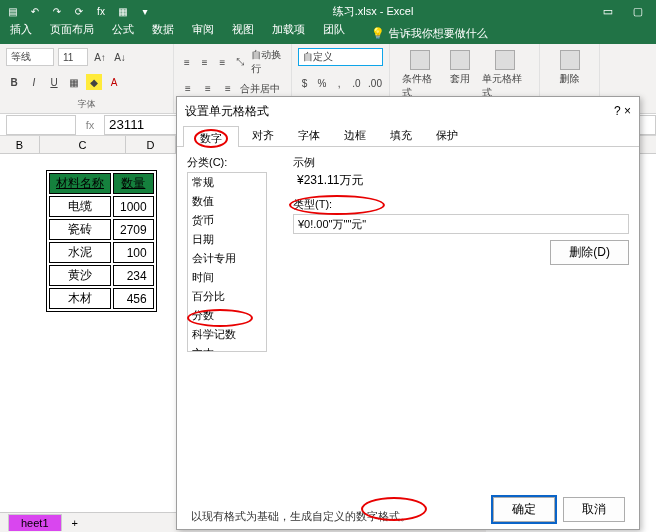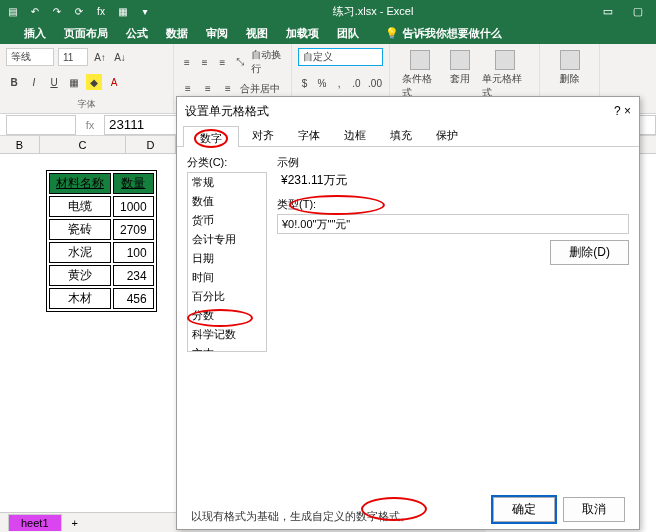--- a/index.html
+++ b/index.html
@@ -5,21 +5,21 @@
 * { box-sizing: border-box; margin: 0; padding: 0; font-family: "Microsoft YaHei", sans-serif; }
 body { width: 656px; height: 532px; background: #fff; font-size: 11px; overflow: hidden; position: relative; }
 
 .titlebar { height: 22px; background: #217346; color: #fff; display: flex; align-items: center; }
 .titlebar .qat { display: flex; gap: 8px; padding-left: 6px; }
 .titlebar .qat span { width: 14px; height: 14px; display: inline-flex; align-items: center; justify-content: center; font-size: 10px; }
 .titlebar .title { flex: 1; text-align: center; font-size: 11px; }
 .titlebar .wincontrols { display: flex; gap: 2px; padding-right: 4px; }
 .titlebar .wincontrols span { width: 28px; text-align: center; }
 
-.ribbon-tabs { height: 22px; background: #217346; color: #fff; display: flex; align-items: center; gap: 18px; padding-left: 24px; font-size: 11px; font-weight: bold; }
+.ribbon-tabs { height: 22px; background: #217346; color: #fff; display: flex; gap: 18px; padding-left: 10px; font-size: 11px; }
 .ribbon-tabs .tell { display: flex; align-items: center; gap: 4px; margin-left: 8px; }
 .ribbon-tabs .tell .bulb { font-size: 11px; }
 
 .ribbon-body { height: 70px; background: #f3f2f1; border-bottom: 1px solid #d4d4d4; display: flex; font-size: 10px; color: #444; }
 .rgrp { border-right: 1px solid #e1e1e1; padding: 4px 6px 0 6px; display: flex; flex-direction: column; justify-content: space-between; }
 .rgrp .label { text-align: center; font-size: 9px; color: #666; padding-bottom: 2px; }
 .rgrp .row { display: flex; gap: 4px; align-items: center; }
 .font-box { border: 1px solid #ccc; background: #fff; padding: 1px 4px; height: 18px; display: inline-flex; align-items: center; width: 48px; }
 .size-box { border: 1px solid #ccc; background: #fff; padding: 1px 4px; height: 18px; width: 30px; display: inline-flex; align-items: center; }
 .btn-small { width: 16px; height: 16px; border: 1px solid transparent; display: inline-flex; align-items: center; justify-content: center; }
@@ -47,21 +47,21 @@
 
 
 .dialog { position: absolute; left: 176px; top: 96px; width: 464px; height: 434px; background: #fff; border: 1px solid #9e9e9e; box-shadow: 2px 2px 6px rgba(0,0,0,.25); font-size: 12px; }
 .dlg-title { height: 28px; display: flex; align-items: center; justify-content: space-between; padding: 0 8px; }
 .dlg-title .close, .dlg-title .help { width: 20px; text-align: center; cursor: pointer; }
 .dlg-tabs { display: flex; border-bottom: 1px solid #ccc; padding-left: 6px; gap: 2px; height: 22px; }
 .dlg-tabs .tab { padding: 2px 10px; border: 1px solid transparent; border-bottom: none; font-size: 11px; }
 .dlg-tabs .tab.active { border-color: #ccc; background: #fff; position: relative; top: 1px; }
 .ellipse-red { display: inline-block; border: 2px solid #e80000; border-radius: 50%; padding: 0 4px; text-align: center; }
 
-.dlg-body { display: flex; gap: 10px; padding: 8px 10px 0 10px; height: calc(100% - 22px - 28px - 40px); }
+.dlg-body { display: flex; gap: 26px; padding: 8px 10px 0 10px; height: calc(100% - 22px - 28px - 40px); }
 .catlist { width: 80px; border: 1px solid #ccc; background: #fff; height: 180px; overflow: hidden; font-size: 11px; }
 .catlist div { padding: 2px 4px; cursor: pointer; }
 .cat-label { font-size: 11px; margin-bottom: 2px; }
 
 .rightpane { flex: 1; font-size: 11px; }
 .sample-box { margin-bottom: 6px; }
 .sample-val { padding: 2px 4px; font-size: 12px; }
 .type-label { margin-bottom: 2px; }
 .type-input { width: 100%; border: 1px solid #ccc; padding: 2px 4px; height: 20px; font-size: 11px; }
 .type-list { border: 1px solid #ccc; height: 140px; margin-top: 2px; overflow: hidden; background: #fff; }
@@ -257,22 +257,22 @@
     <span class="tab">保护</span>
   </div>
 
   <div class="dlg-body">
     <div>
       <div class="cat-label">分类(C):</div>
       <div class="catlist">
         <div>常规</div>
         <div>数值</div>
         <div>货币</div>
+        <div>日期</div>
         <div>会计专用</div>
-        <div>日期</div>
         <div>时间</div>
         <div>百分比</div>
         <div>分数</div>
         <div>科学记数</div>
         <div>文本</div>
 
       </div>
     </div>
 
     <div class="rightpane">

